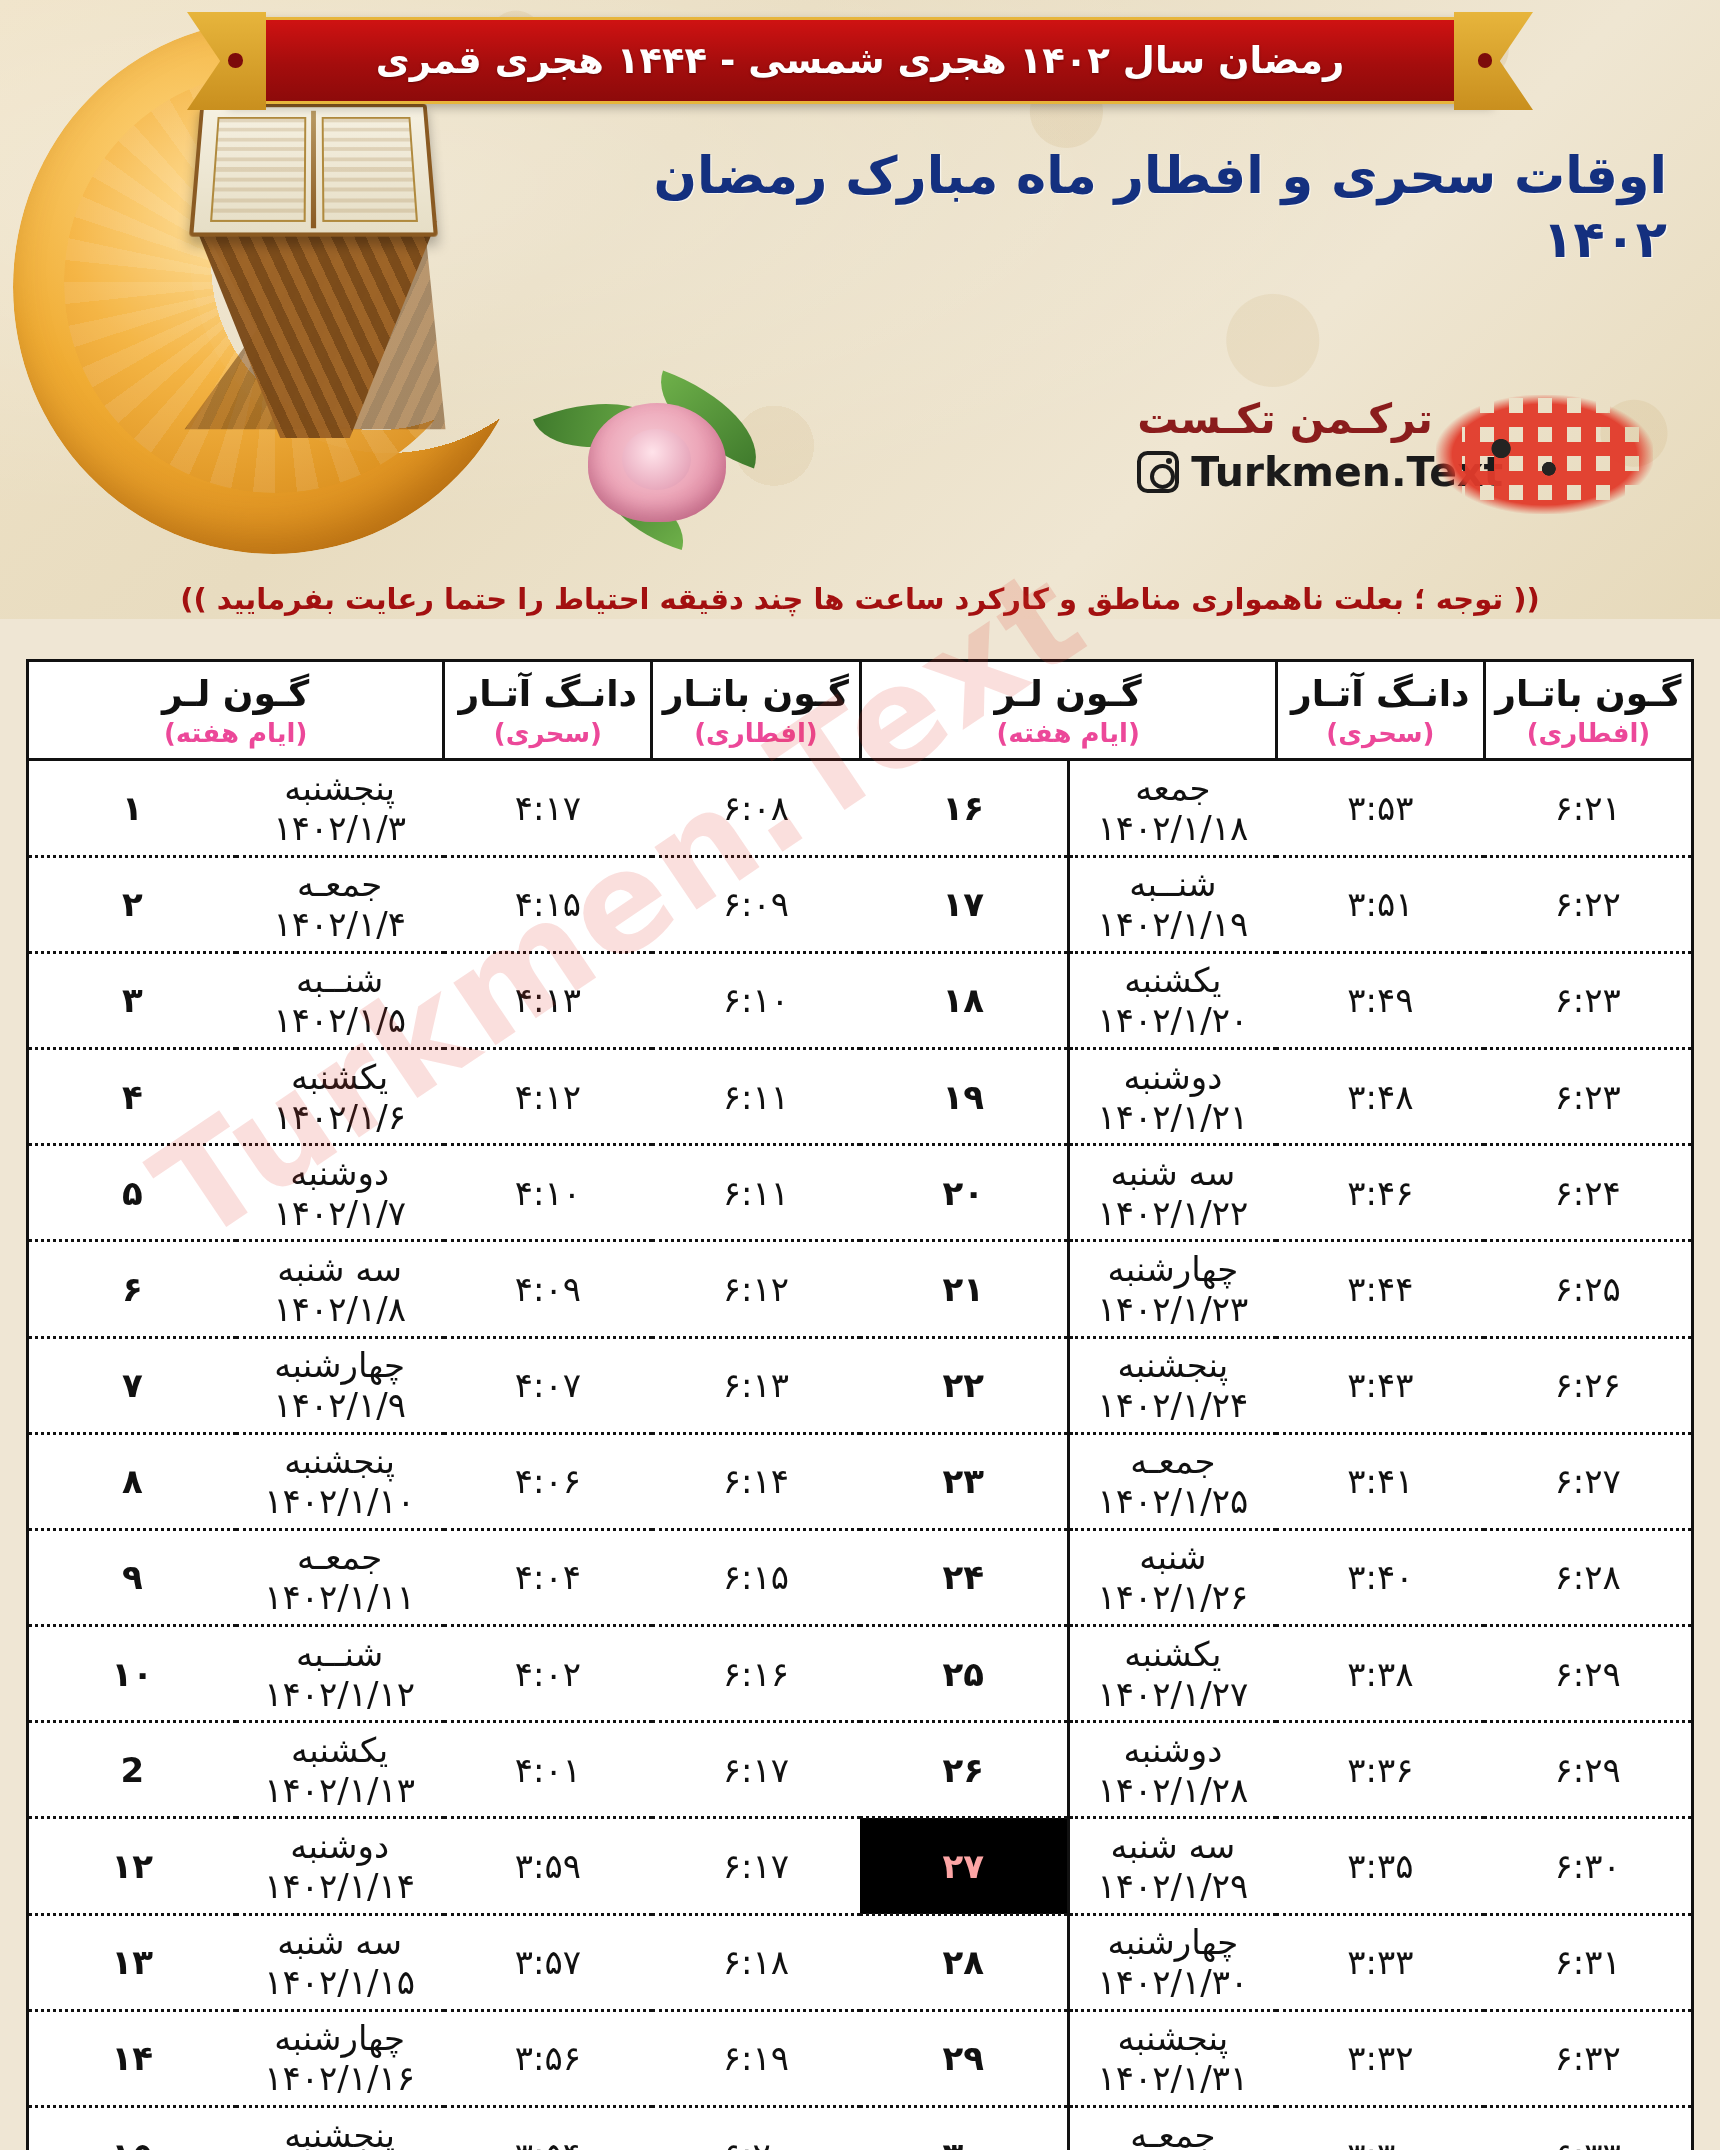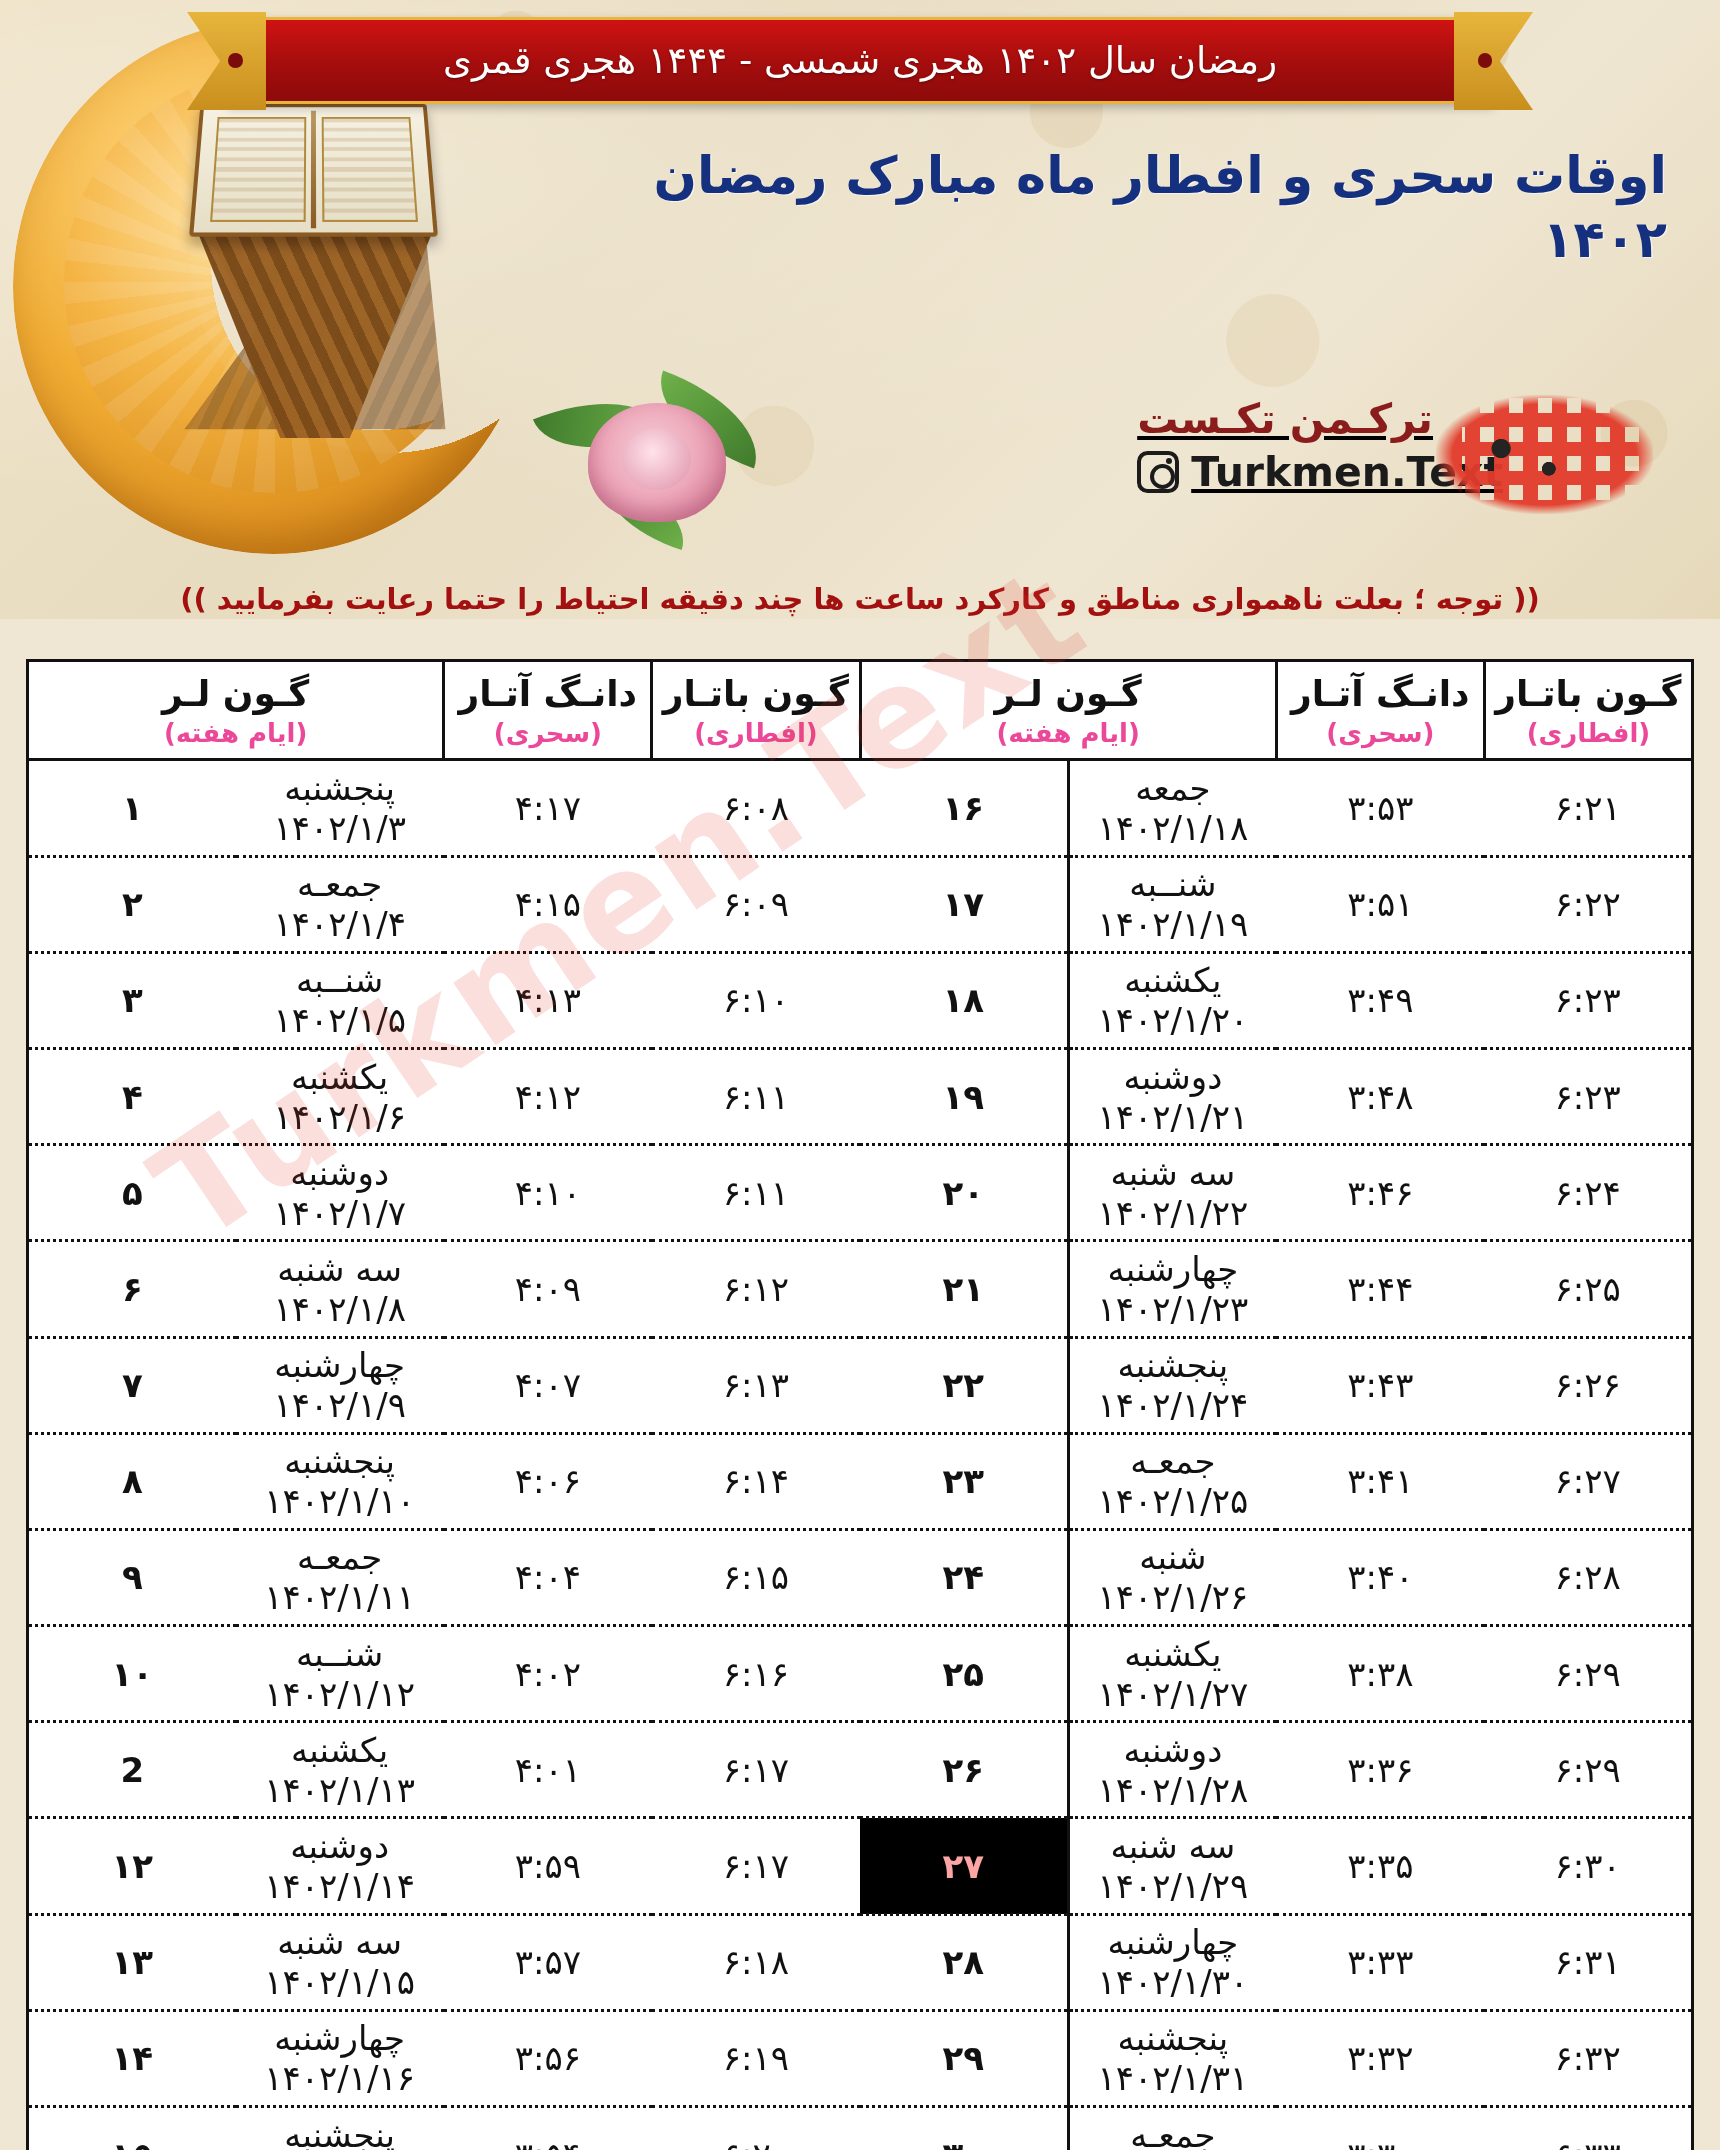--- a/index.html
+++ b/index.html
@@ -52,21 +52,21 @@
     border-bottom: 3.3px solid #e7b53c;
     display: flex;
     align-items: center;
     justify-content: center;
     box-shadow: 0 4px 9.2px rgba(0,0,0,.25);
     z-index: 4;
   }
   .ribbon .ribbon-text {
     color: #ffffff;
     font-size: 37px;
-    font-weight: normal;
+    font-weight: bold;
     letter-spacing: 0.3px;
     text-shadow: 0 1.3px 2.6px rgba(0,0,0,.35);
     white-space: nowrap;
     text-align: right;
   }
   .ribbon-cap {
     position: absolute;
     top: 12px;
     width: 79px;
     height: 98px;
@@ -275,21 +275,21 @@
     right: 3.3px; top: 2.6px;
     width: 6px; height: 6px;
     border-radius: 50%;
     background: #1b1b1b;
   }
   .brand .brand-en {
     font-size: 41px;
     font-weight: bold;
     color: #1b1b1b;
   }
-  .brand-stack { display: flex; flex-direction: column; align-items: flex-end; text-decoration: underline; }
+  .brand-stack { display: flex; flex-direction: column; align-items: flex-end; }
 
   
   .pixel-logo {
     position: absolute;
     left: 1436px;
     top: 395px;
     width: 217px;
     height: 119px;
     z-index: 4;
     background:

